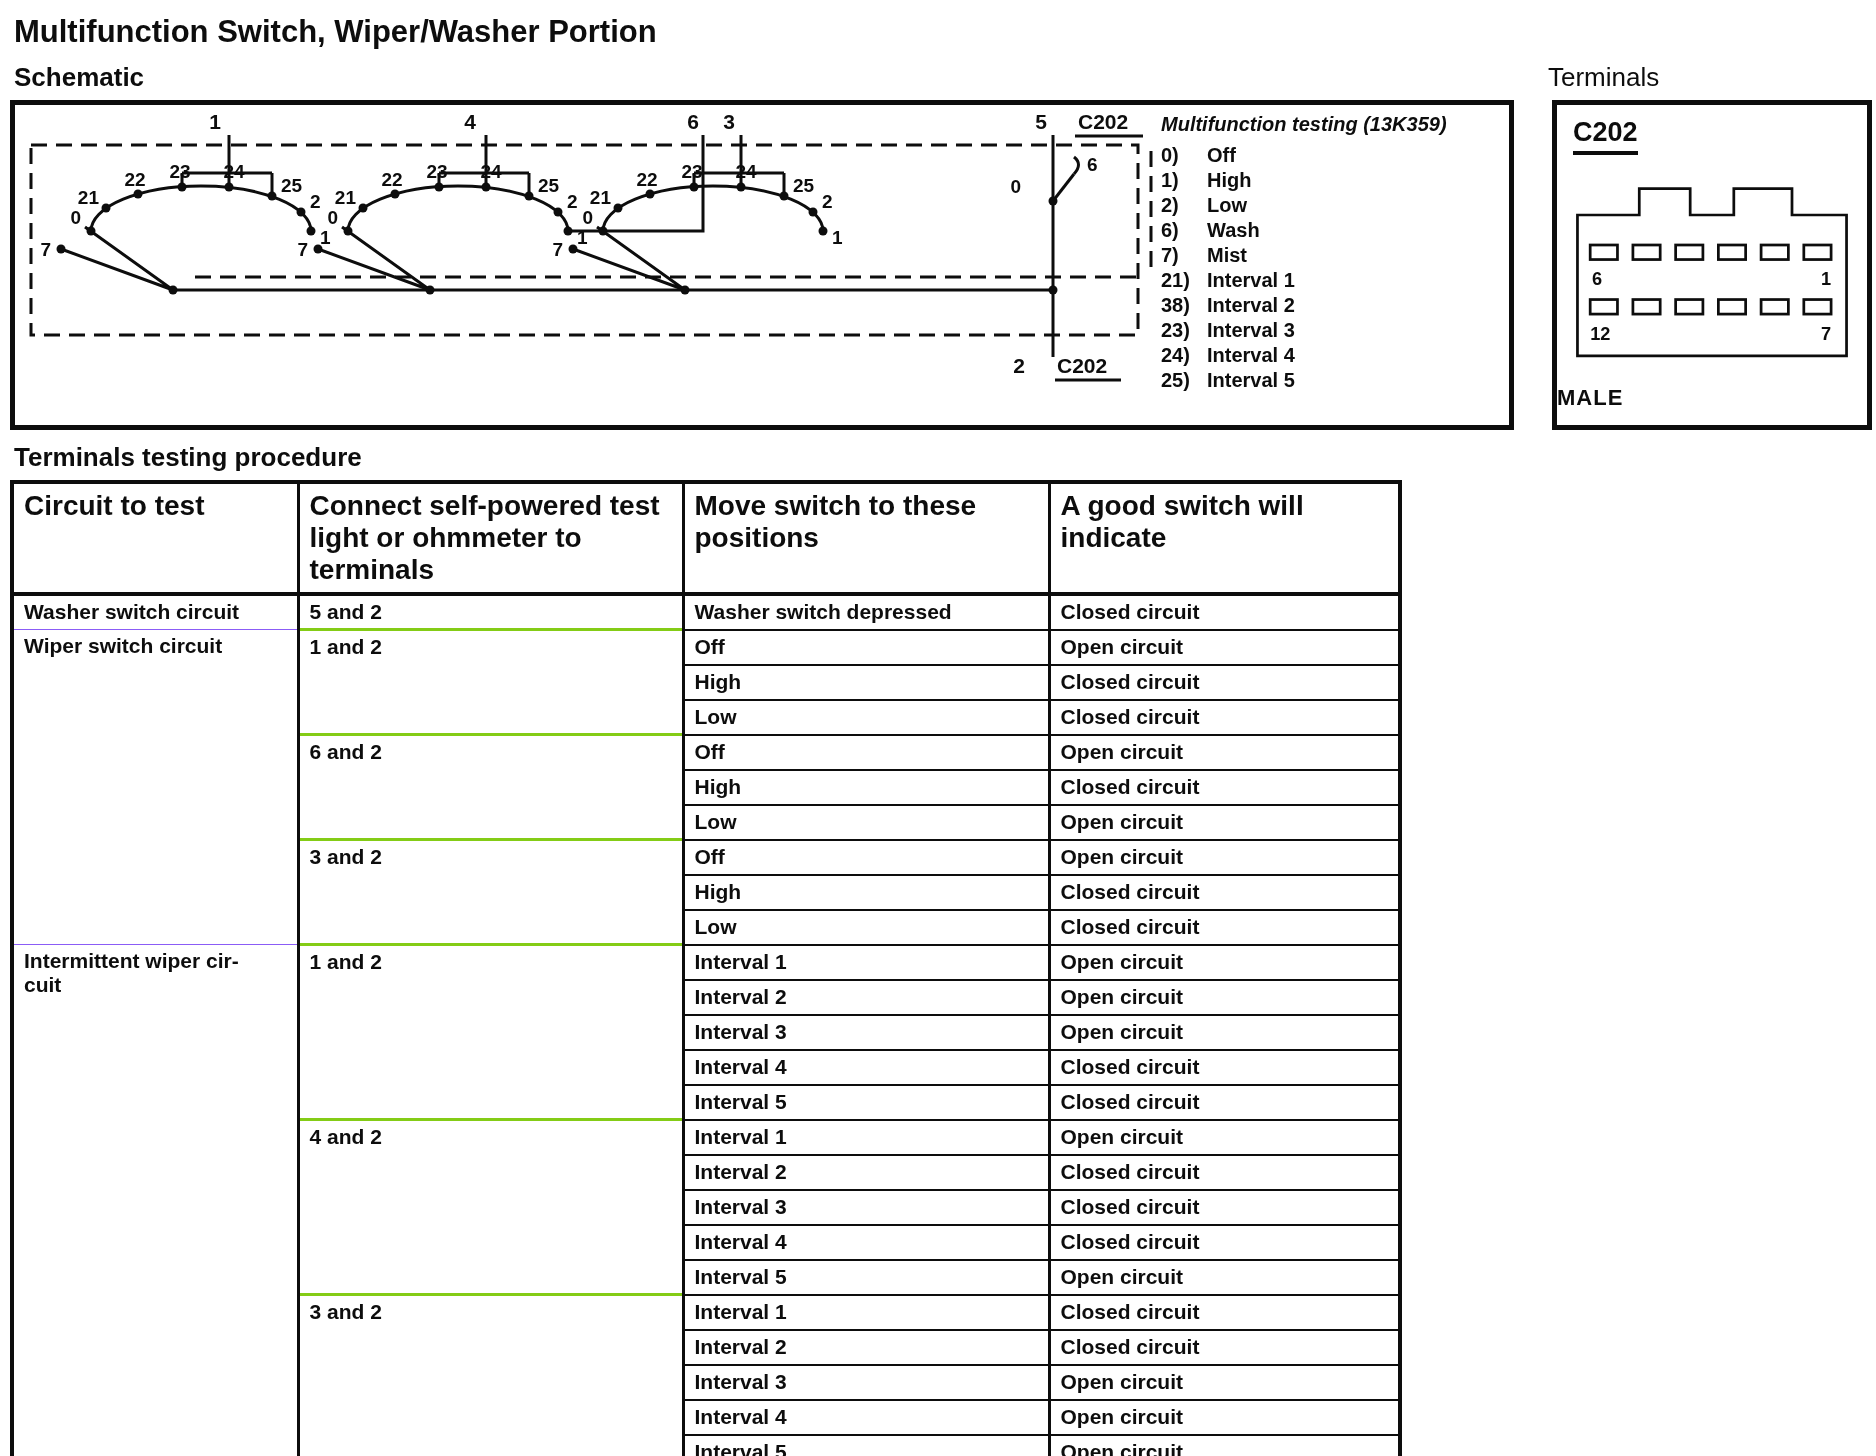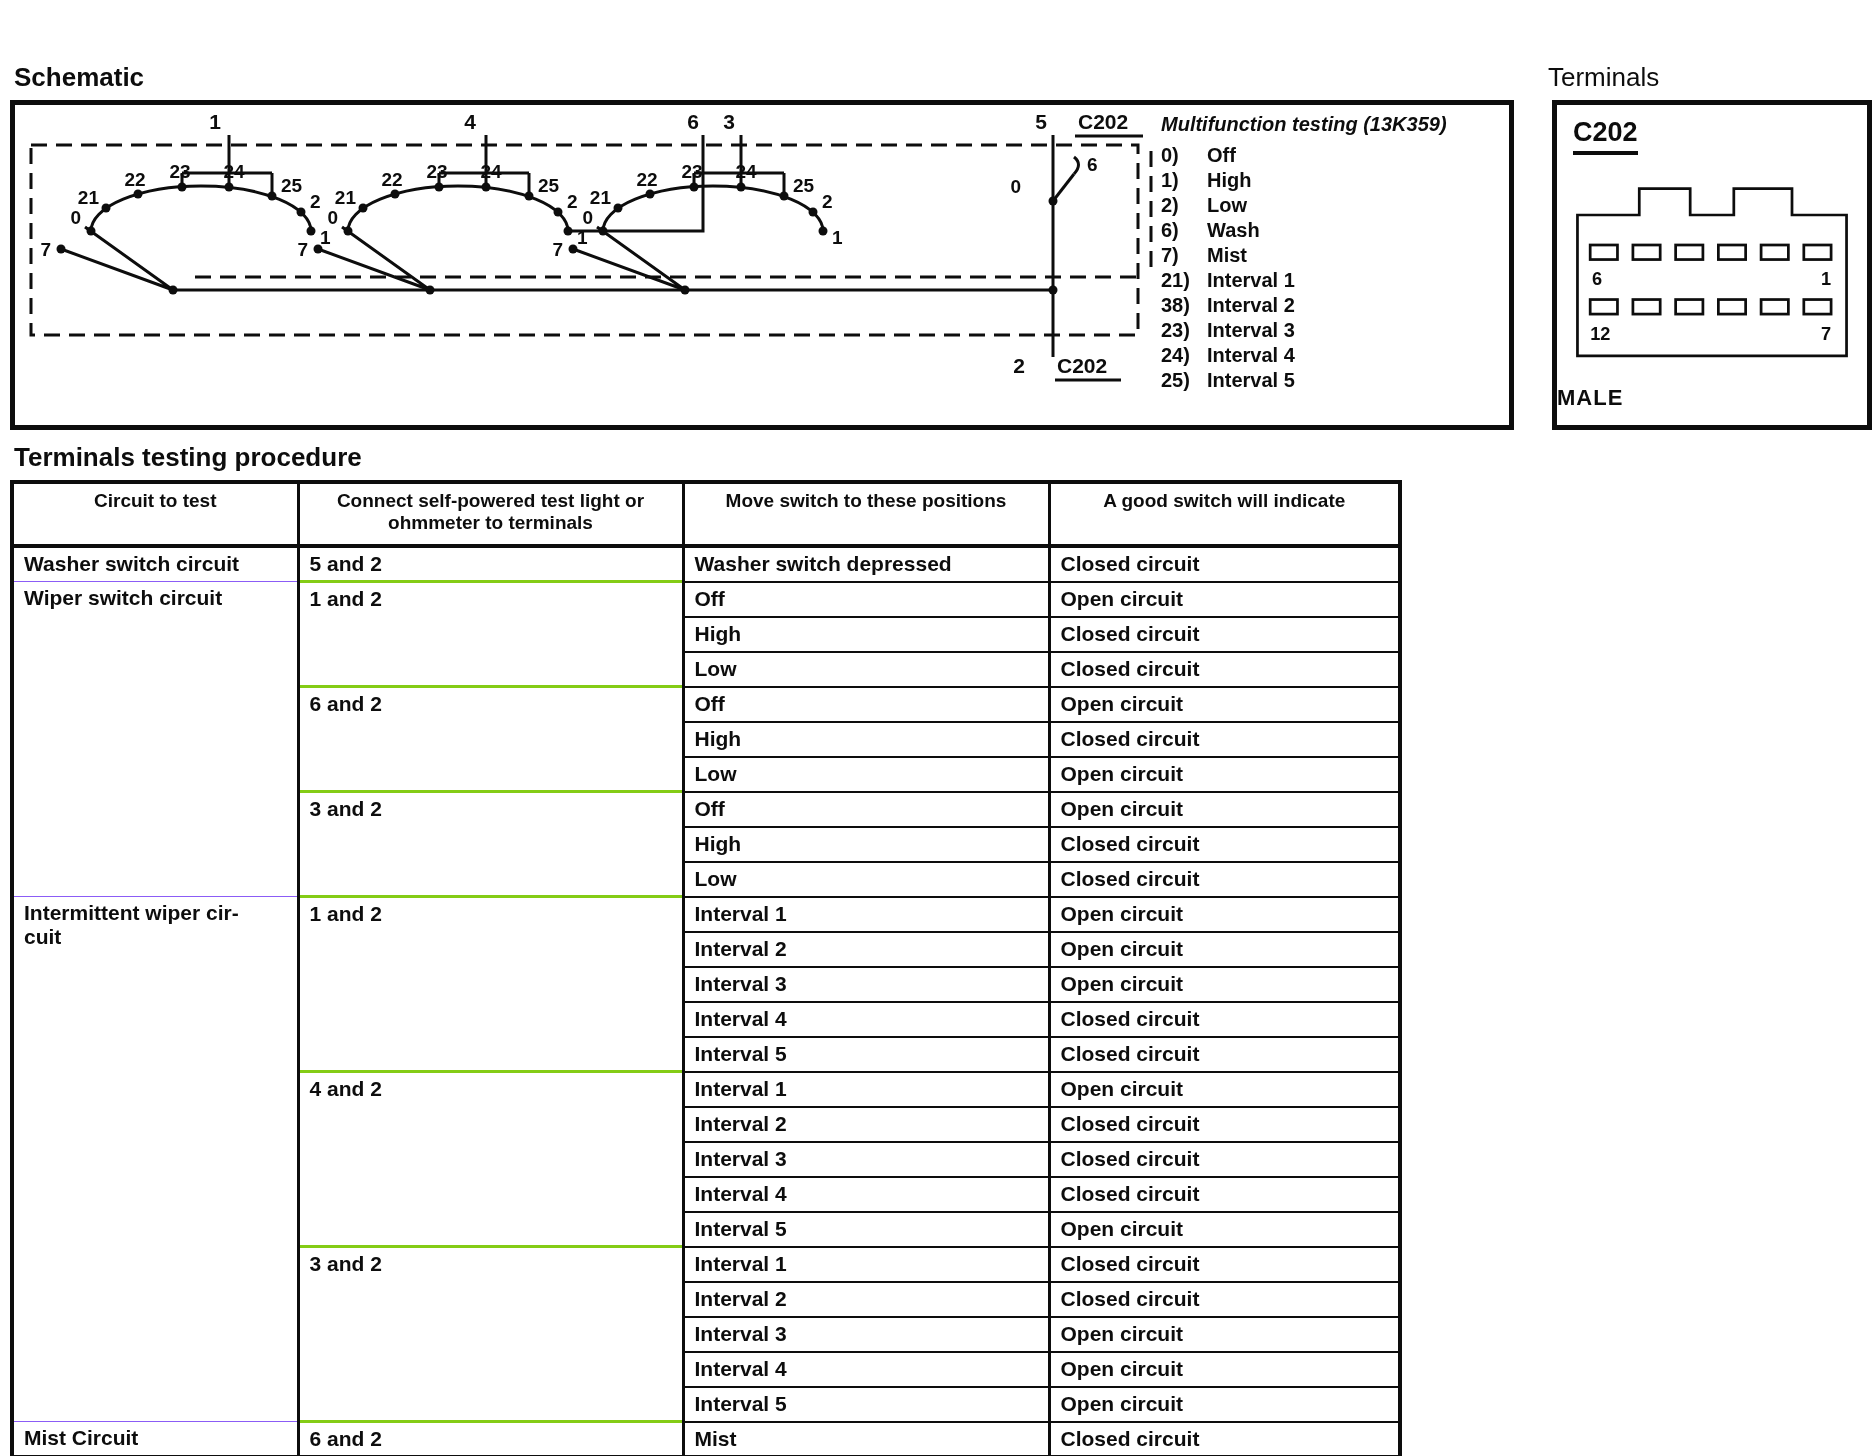--- a/index.html
+++ b/index.html
@@ -28,30 +28,31 @@
   .legend-item .lk { width:46px; }
   .legend-item .lv { flex:1; }
 
   .terminals-box { position:absolute; left:1552px; top:100px; width:320px; height:330px; border:5px solid #0d0d0d; background:#fff; }
   .c202-name { display:inline-block; margin:12px 0 0 16px; font-size:27px; font-weight:bold; border-bottom:4px solid #0d0d0d; padding-bottom:3px; }
   .conn-wrap { margin:10px auto 0 auto; width:292px; }
   .conn text { font-size:20px; }
   .male-label { text-align:left; font-size:22px; font-weight:bold; margin-top:20px; letter-spacing:1px; }
 
   .test-table { position:absolute; left:10px; top:480px; width:1388px; border-collapse:collapse; table-layout:fixed; border:4px solid #0d0d0d; }
-  .test-table th { border:3px solid #0d0d0d; border-bottom:4px solid #0d0d0d; text-align:center; vertical-align:top; padding:6px 10px; font-size:19px; font-weight:bold; height:64px; }
+  .test-table th { border:3px solid #0d0d0d; border-bottom:4px solid #0d0d0d; text-align:left; vertical-align:top; padding:6px 10px; font-size:28px; font-weight:bold; height:64px; }
   .test-table td { border-left:3px solid #0d0d0d; border-top:2px solid #0d0d0d; vertical-align:top; padding:4px 10px; font-size:21px; font-weight:bold; height:35px; }
   .test-table td.c-circuit { border-top:1px solid #8b5cf6; white-space:pre-line; }
   .test-table td.c-terms { border-top:3px solid #84cc16; }
 </style>
 </head>
 <body>
 
 <div class="page">
 
+  <div class="doc-title">Multifunction Switch, Wiper/Washer Portion</div>
   <div class="h-schematic">Schematic</div>
   <div class="h-terminals">Terminals</div>
 
   <div class="schematic-box">
     <svg class="schem" viewBox="0 0 1494 320" width="1494" height="320">
       <defs>
         <g id="rotary">
           <path class="wire" d="M 38 82 A 110 45 0 0 1 258 82"></path>
           <path class="wire" d="M 129 24 H 219 M 129 24 V 38 M 176 24 V 38 M 219 24 V 47"></path>
           <path class="wire" d="M 120 141 L 32 78 M 120 141 L 8 100"></path>

